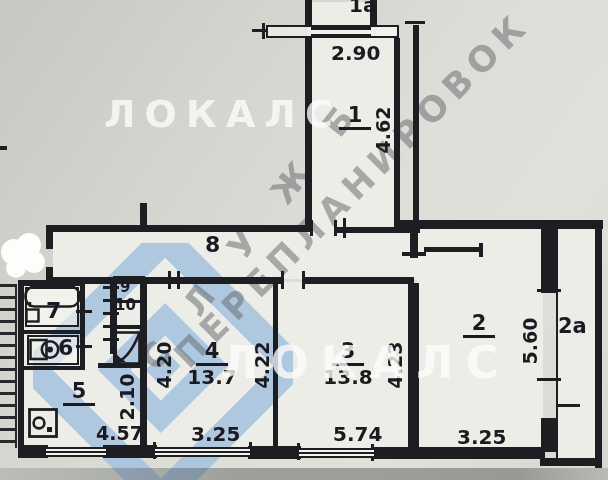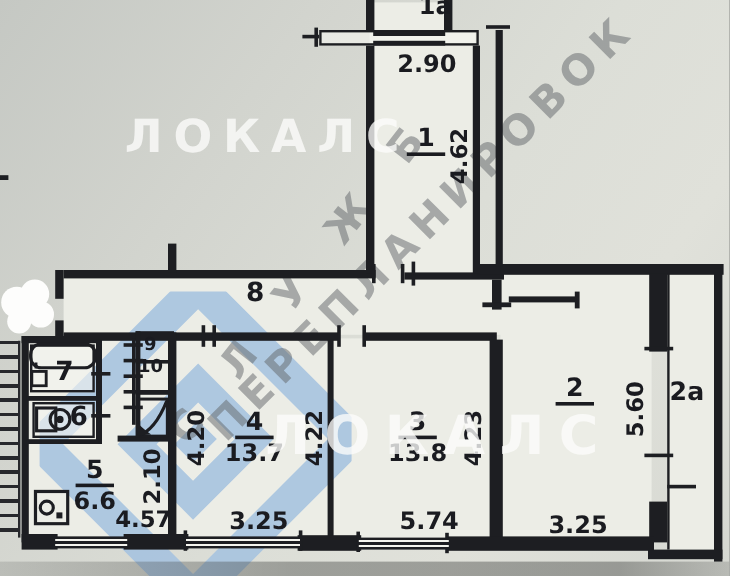--- a/index.html
+++ b/index.html
@@ -176,21 +176,20 @@
   </div>
   <div class="frac" style="left:318px;top:340px;">
     <div class="fnum">3</div>
     <div class="farea">13.8</div>
   </div>
   <div class="frac" style="left:449px;top:312px;">
     <div class="fnum">2</div>
   </div>
   <div class="frac" style="left:49px;top:380px;">
     <div class="fnum">5</div>
-    <div class="farea">6.6</div>
   </div>
 
   <div class="lbl" style="left:331px;top:43px;font-size:20px;">2.90</div>
   <div class="lbl" style="left:96px;top:424px;font-size:19px;">4.57</div>
   <div class="lbl" style="left:191px;top:424px;font-size:20px;">3.25</div>
   <div class="lbl" style="left:333px;top:424px;font-size:20px;">5.74</div>
   <div class="lbl" style="left:457px;top:427px;font-size:20px;">3.25</div>
 
   <div class="dimv" style="left:354px;top:120px;">4.62</div>
   <div class="dimv" style="left:98px;top:387px;">2.10</div>

